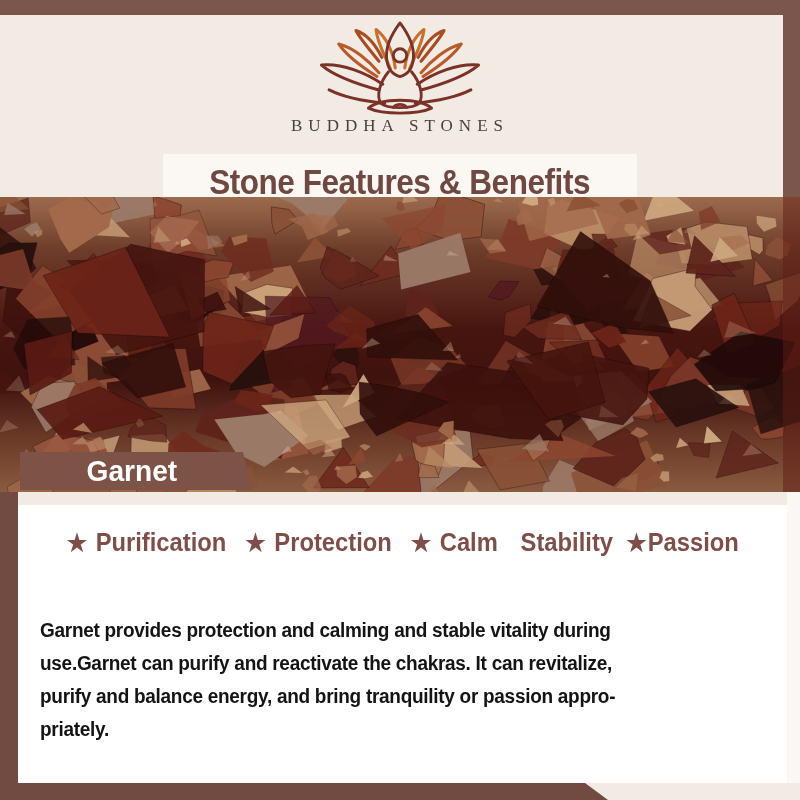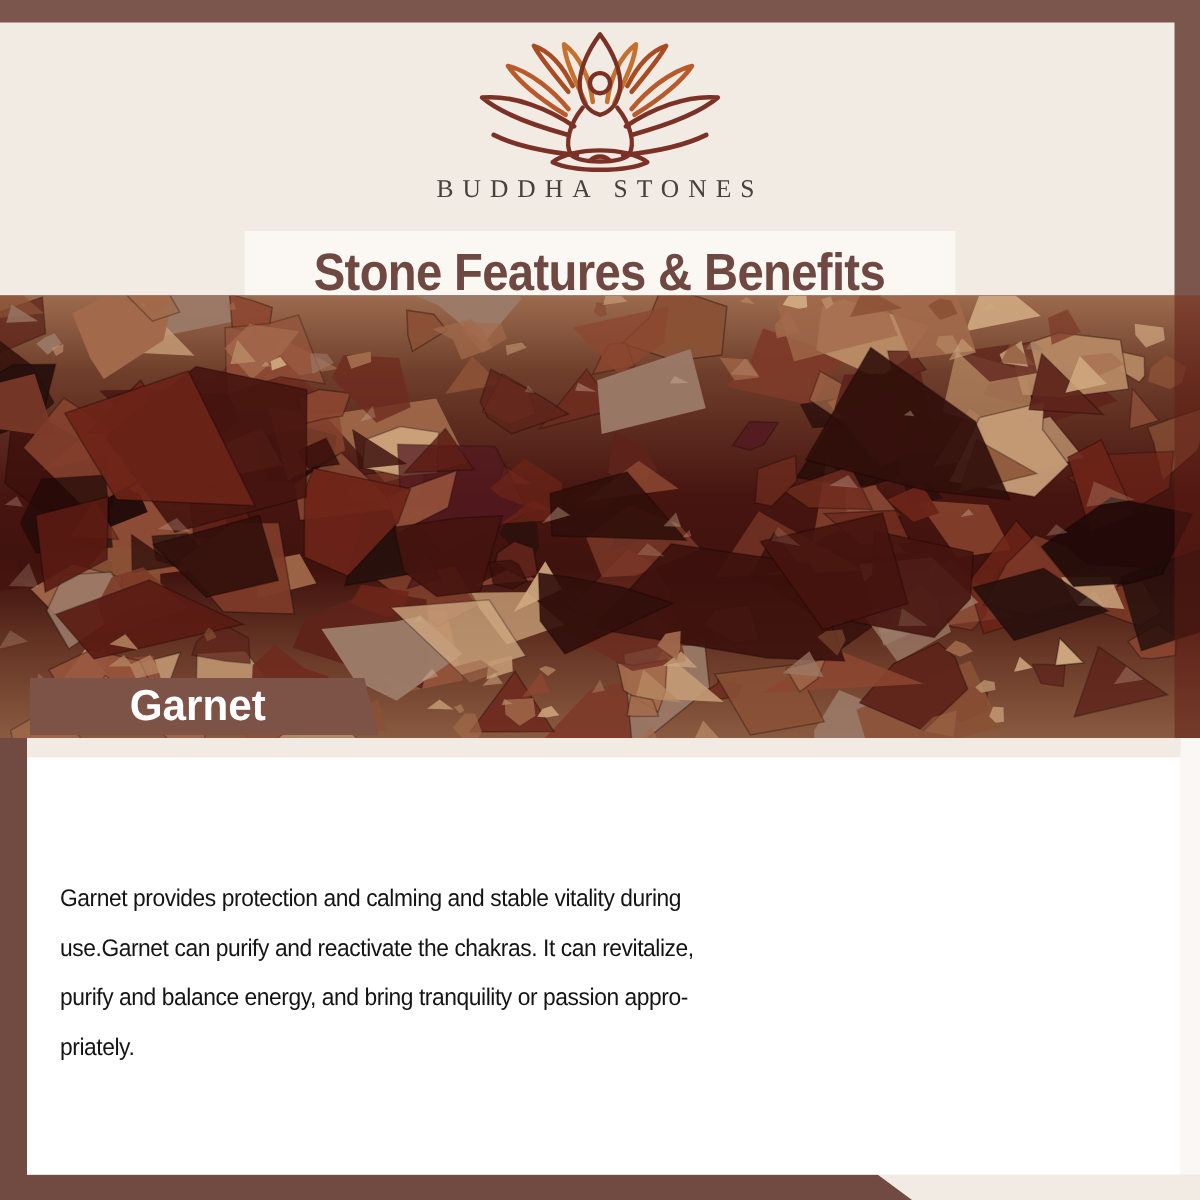--- a/index.html
+++ b/index.html
@@ -42,22 +42,22 @@
 
   .features-row{position:absolute;left:18px;top:528px;width:769px;height:40px;text-align:center;
     color:var(--feature-brown);font-weight:bold;font-size:25px;white-space:nowrap}
   .frow-inner{display:inline-block;transform:scaleX(.95)}
   .feat{margin:0 10px;display:inline-block}
   .feat .star{margin-right:9px;font-size:24px}
   .feat.nostar{margin-left:14px}
   .feat.tight{margin-left:4px}
   .feat.tight .star{margin-right:1px}
 
-  .description{position:absolute;left:40px;top:583px;width:740px;color:var(--text-black);
-    font-weight:normal;font-size:16px;line-height:33px}
+  .description{position:absolute;left:40px;top:614px;width:740px;color:var(--text-black);
+    font-weight:bold;font-size:20px;line-height:33px}
   .dline{white-space:nowrap;transform:scaleX(.95);transform-origin:left center;letter-spacing:-.3px}
 </style>
 </head>
 <body>
 
 <div id="page">
 
   <div class="top-bar"></div>
   <div class="right-strip"></div>
 
@@ -395,20 +395,23 @@
   <div class="photo-right-overlay"></div>
 
   <div class="stone-banner">
     <div class="stone-banner-label">Garnet</div>
   </div>
 
   <div class="left-strip"></div>
   <div class="right-lower-strip"></div>
   <div class="white-panel"></div>
 
+  <div class="features-row">
+    <div class="frow-inner"><span class="feat"><span class="star">★</span><span>Purification</span></span><span class="feat"><span class="star">★</span><span>Protection</span></span><span class="feat"><span class="star">★</span><span>Calm</span></span><span class="feat nostar"><span>Stability</span></span><span class="feat tight"><span class="star">★</span><span>Passion</span></span></div>
+  </div>
 
   <div class="description">
       <div class="dline">Garnet provides protection and calming and stable vitality during</div>
       <div class="dline">use.Garnet can purify and reactivate the chakras. It can revitalize,</div>
       <div class="dline">purify and balance energy, and bring tranquility or passion appro-</div>
       <div class="dline">priately.</div>
     </div>
 
   <div class="bottom-band"></div>
 </div>

